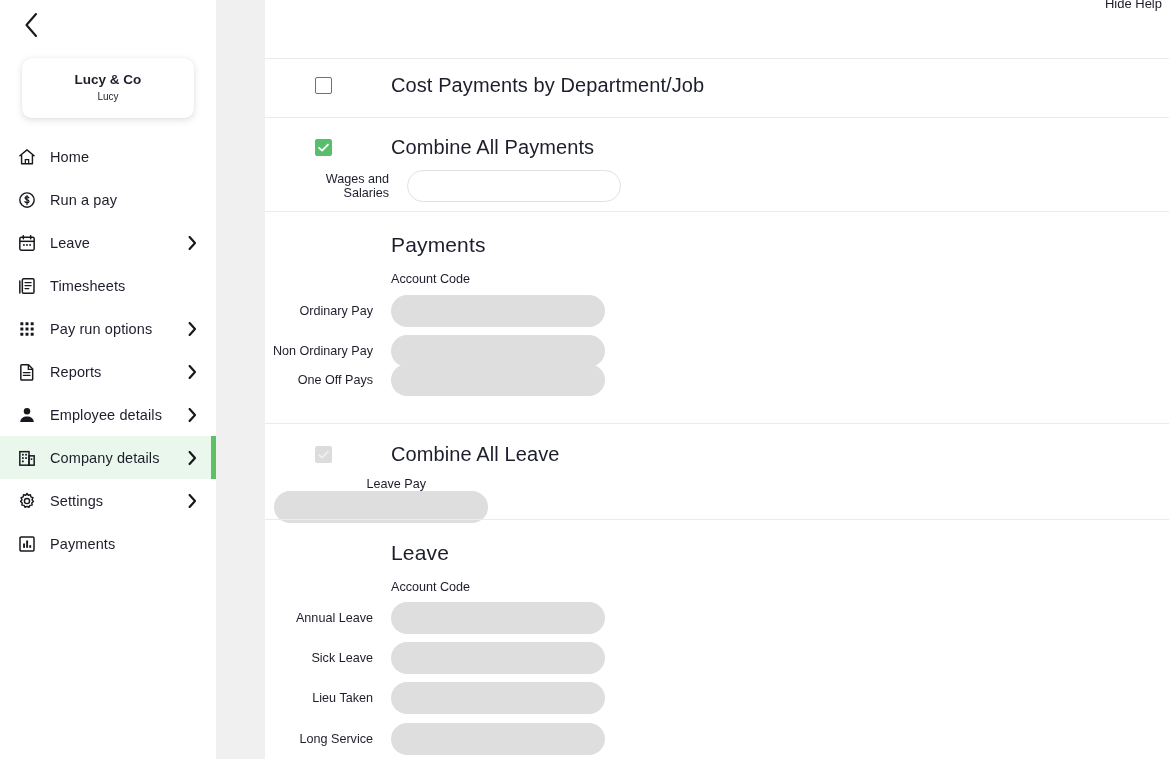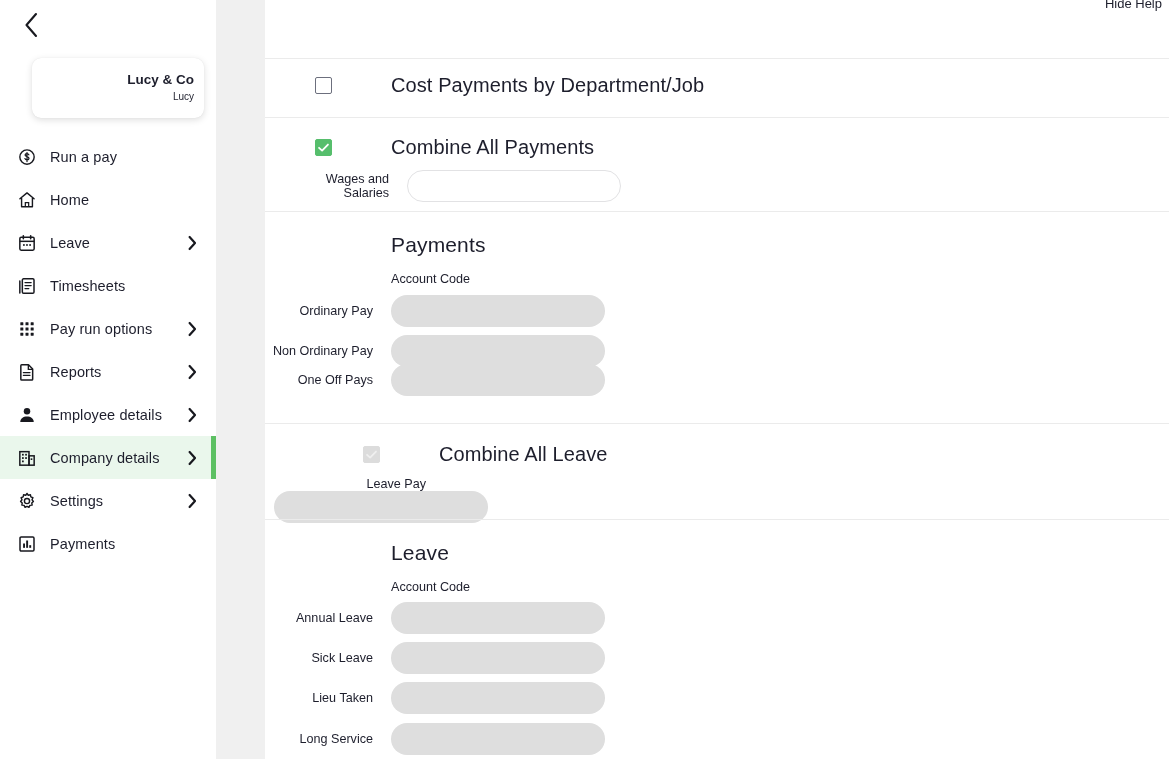--- a/index.html
+++ b/index.html
@@ -25,27 +25,27 @@
     position: absolute;
     left: 14px; top: 8px;
     width: 34px; height: 34px;
     display: flex; align-items: center; justify-content: center;
     cursor: pointer;
   }
   .back-chevron svg { display: block; }
 
   .company-card {
     position: absolute;
-    left: 32px; top: 58px;
+    left: 22px; top: 58px;
     width: 172px;
     padding: 12px 10px 14px;
     background: #ffffff;
     border-radius: 9px;
     box-shadow: 0 2px 7px rgba(0,0,0,0.13), 0 0 1px rgba(0,0,0,0.10);
-    text-align: right;
+    text-align: center;
     line-height: 1.45;
   }
   .company-name { font-size: 13.5px; font-weight: bold; color: #1d1e2c; }
   .company-sub  { font-size: 10px; font-weight: normal; color: #1d1e2c; }
 
   .nav { position: absolute; left: 0; top: 135px; width: 216px; }
   .nav-item {
     position: relative;
     display: flex;
     align-items: center;
@@ -170,35 +170,35 @@
     <div class="company-card">
       <div class="company-name">Lucy &amp; Co</div>
       <div class="company-sub">Lucy</div>
     </div>
 
     <div class="nav">
 
       <div class="nav-item">
         <span class="nav-icon">
           <svg width="20" height="20" viewBox="0 0 24 24" fill="none">
+              <path d="M3.5 10.5 12 3.5l8.5 7M5.5 9.6V20h13V9.6" stroke="#18191f" stroke-width="1.7" stroke-linecap="round" stroke-linejoin="round"></path>
+              <path d="M10 20v-5h4v5" stroke="#18191f" stroke-width="1.5"></path>
+            </svg>
+        </span>
+        <span class="nav-label">Home</span>
+      </div>
+
+      <div class="nav-item">
+        <span class="nav-icon">
+          <svg width="20" height="20" viewBox="0 0 24 24" fill="none">
               <circle cx="12" cy="12" r="8.6" stroke="#18191f" stroke-width="1.7"></circle>
               <path d="M14.2 9.4c-.4-.9-1.3-1.4-2.3-1.4-1.3 0-2.2.7-2.2 1.7 0 2.4 4.7 1.2 4.7 3.8 0 1.1-1 1.9-2.4 1.9-1.2 0-2.1-.5-2.5-1.5M12 6.6v10.8" stroke="#18191f" stroke-width="1.5" stroke-linecap="round"></path>
             </svg>
         </span>
         <span class="nav-label">Run a pay</span>
-      </div>
-
-      <div class="nav-item">
-        <span class="nav-icon">
-          <svg width="20" height="20" viewBox="0 0 24 24" fill="none">
-              <path d="M3.5 10.5 12 3.5l8.5 7M5.5 9.6V20h13V9.6" stroke="#18191f" stroke-width="1.7" stroke-linecap="round" stroke-linejoin="round"></path>
-              <path d="M10 20v-5h4v5" stroke="#18191f" stroke-width="1.5"></path>
-            </svg>
-        </span>
-        <span class="nav-label">Home</span>
       </div>
 
       <div class="nav-item">
         <span class="nav-icon">
           <svg width="20" height="20" viewBox="0 0 24 24" fill="none">
               <rect x="3.4" y="5.2" width="17.2" height="15.4" rx="1.6" stroke="#18191f" stroke-width="1.8"></rect>
               <path d="M3.4 10h17.2" stroke="#18191f" stroke-width="1.8"></path>
               <path d="M7.6 3.4v3.4M16.4 3.4v3.4" stroke="#18191f" stroke-width="1.9" stroke-linecap="round"></path>
               <circle cx="8.3" cy="14.4" r="1.15" fill="#18191f"></circle>
               <circle cx="12" cy="14.4" r="1.15" fill="#18191f"></circle>
@@ -374,21 +374,21 @@
       <div class="field-label">Non Ordinary Pay</div>
       <input class="field-input disabled" type="text" disabled="" value="" style="">
     </div>
     <div class="field-row" style="top:364px;">
       <div class="field-label">One Off Pays</div>
       <input class="field-input disabled" type="text" disabled="" value="" style="">
     </div>
 
     <div class="divider" style="top:423px;"></div>
 
-    <div class="row" style="top:441px; height:27px;padding-left:48px;">
+    <div class="row" style="top:441px; height:27px;">
       <div class="cb-col">
         <div class="checkbox disabled">
           <svg width="13" height="13" viewBox="0 0 14 14" fill="none" aria-hidden="true">
               <path d="M2.2 7.3 5.5 10.4 11.8 3.8" stroke="#efefef" stroke-width="1.9" stroke-linecap="round" stroke-linejoin="round"></path>
             </svg>
         </div>
       </div>
       <div class="cb-title">Combine All Leave</div>
     </div>
 

